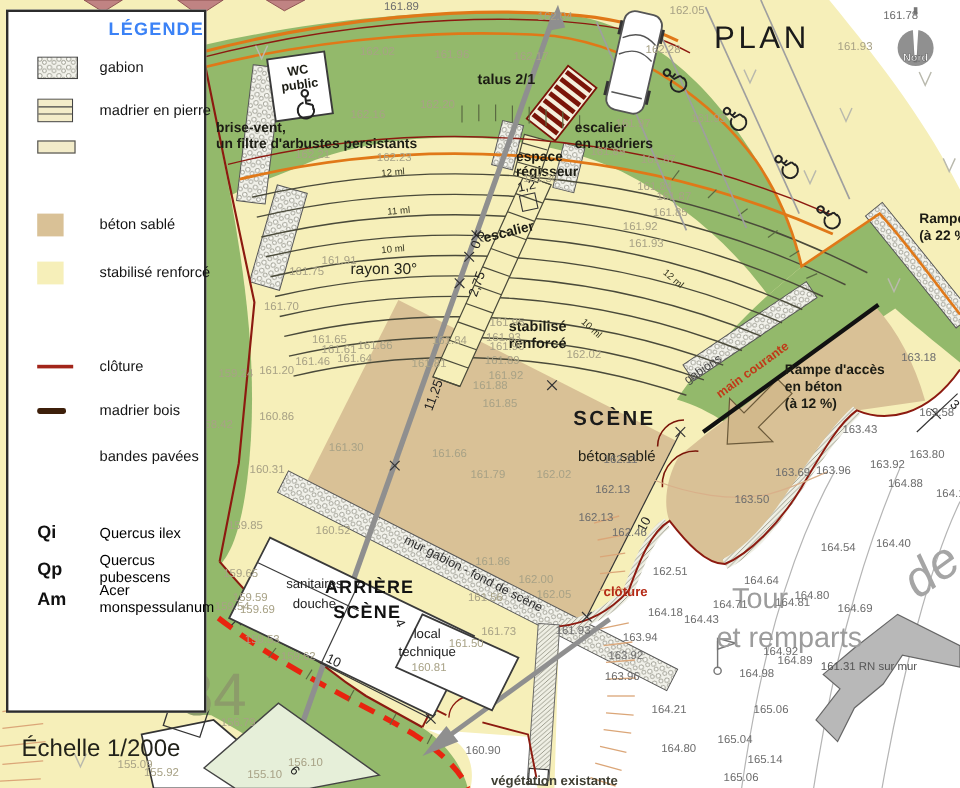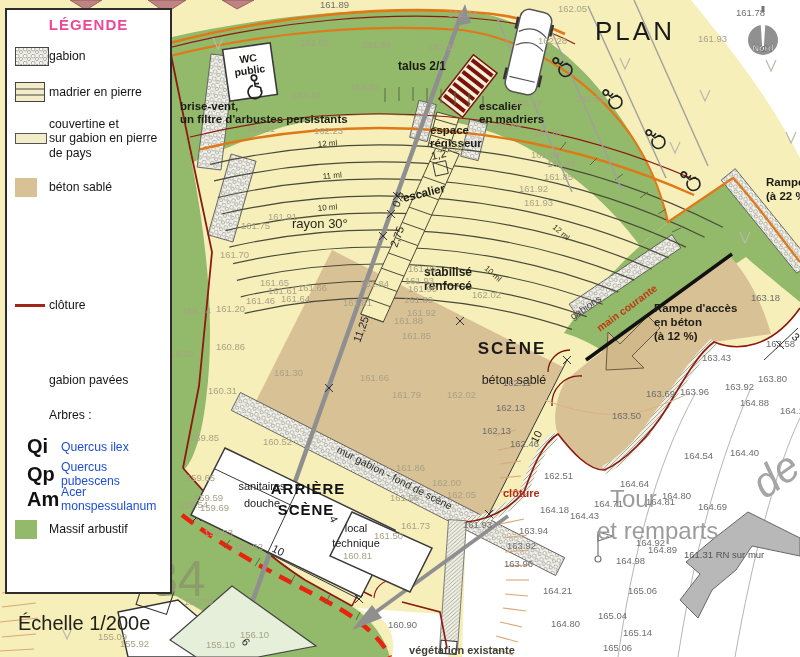--- a/index.html
+++ b/index.html
@@ -2,35 +2,35 @@
 <html><head>
 <meta charset="utf-8">
 <style>
   html,body{margin:0;padding:0;background:#fff;}
   #stage{position:relative;width:800px;height:657px;overflow:hidden;background:#fff;
          font-family:"Liberation Sans",sans-serif;}
   #plansvg{position:absolute;left:0;top:0;}
   
   #legendbox{position:absolute;left:5px;top:8px;width:163px;height:582px;background:#fff;
              border:2px solid #2c2c2c;z-index:20;}
-  #legendbox .ltitle{position:absolute;top:6px;left:0;width:100%;text-align:center;
-             font-size:15px;font-weight:bold;letter-spacing:1px;color:#ec4899;}
-  .lrow{position:absolute;left:8px;width:150px;display:flex;align-items:center;gap:0;}
+  #legendbox .ltitle{position:absolute;top:6px;left:0;width:100%;text-align:right;
+             font-size:15px;font-weight:bold;letter-spacing:1px;color:#3b82f6;}
+  .lrow{position:absolute;left:24px;width:150px;display:flex;align-items:center;gap:18px;}
   .ltext{font-size:12.2px;color:#151515;line-height:1.18;white-space:pre-line;}
   .swb{flex:0 0 34px;display:flex;justify-content:flex-start;}
   .sw-beton{width:22px;height:19px;background:#d9c196;}
   .sw-stab{width:22px;height:19px;background:#f6efb9;}
   .sw-massif{width:22px;height:19px;background:#93b96b;}
   .sw-toit{width:22px;height:19px;background:#e6efd9;}
   .sw-couv{width:30px;height:9px;background:#f3ecc9;border:1px solid #555;}
   .sw-clot{width:30px;height:3px;background:#a2251a;}
   .sw-madr{width:24px;height:5px;background:#3d1f0a;border-radius:2px;}
   .sw-none{width:30px;height:4px;}
-  .abbr{flex:0 0 34px;font-size:20px;font-weight:bold;color:#111;margin-left:12px;}
-  .arbname{font-size:12.2px;color:#1d4ed8;}
+  .abbr{flex:0 0 34px;font-size:15px;font-weight:bold;color:#111;}
+  .arbname{font-size:12.2px;color:#000000;}
   
   text{font-family:"Liberation Sans",sans-serif;}
   .lab{fill:#1c1c14;font-weight:bold;}
   .lab11{font-size:11.5px;}
   .lab12{font-size:12px;}
   .lab13{font-size:13px;font-weight:normal;fill:#26261c;}
   .small8{font-size:8px;fill:#33331f;}
   .dim{font-size:11px;fill:#222;}
   .ele{font-size:9.5px;}
   .ele.f{fill:#a8a286;}
@@ -517,61 +517,58 @@
       <line x1="1" y1="7" x2="29" y2="7" stroke="#444"></line>
             <line x1="1" y1="13" x2="29" y2="13" stroke="#444"></line>
           </svg>
     </div>
     <div class="ltext">madrier en pierre</div>
   </div>
   <div class="lrow" style="top:107px">
     <div class="swb">
           <div class="sw-couv"></div>
         </div>
-    <div class="ltext">couvertine et
-sur gabion en pierre
-de pays</div>
   </div>
   <div class="lrow" style="top:168px">
     <div class="swb">
           <div class="sw-beton"></div>
         </div>
     <div class="ltext">béton sablé</div>
   </div>
+  <div class="lrow" style="top:208px">
+    <div class="swb">
+          <div class="sw-stab"></div>
+        </div>
+    <div class="ltext">stabilisé renforcé</div>
+  </div>
   <div class="lrow" style="top:288px">
     <div class="swb">
           <div class="sw-clot"></div>
         </div>
     <div class="ltext">clôture</div>
   </div>
+  <div class="lrow" style="top:325px">
+    <div class="swb">
+          <div class="sw-madr"></div>
+        </div>
+    <div class="ltext">madrier bois</div>
+  </div>
   <div class="lrow" style="top:363px">
     <div class="swb">
           <div class="sw-none"></div>
         </div>
-    <div class="ltext">gabion pavées</div>
-  </div>
-  <div class="lrow" style="top:398px">
-    <div class="swb">
-          <div class="sw-none"></div>
-        </div>
-    <div class="ltext">Arbres :</div>
+    <div class="ltext">bandes pavées</div>
   </div>
   <div class="lrow" style="top:425px">
     <span class="abbr">Qi</span>
     <span class="arbname">Quercus ilex</span>
   </div>
   <div class="lrow" style="top:475px">
     <span class="abbr">Am</span>
     <span class="arbname">Acer monspessulanum</span>
   </div>
   <div class="lrow" style="top:450px">
     <span class="abbr">Qp</span>
     <span class="arbname">Quercus pubescens</span>
   </div>
-  <div class="lrow" style="top:510px">
-    <div class="swb">
-          <div class="sw-massif"></div>
-        </div>
-    <div class="ltext">Massif arbustif</div>
-  </div>
 </div>
 
 </div>
 
 </body></html>

